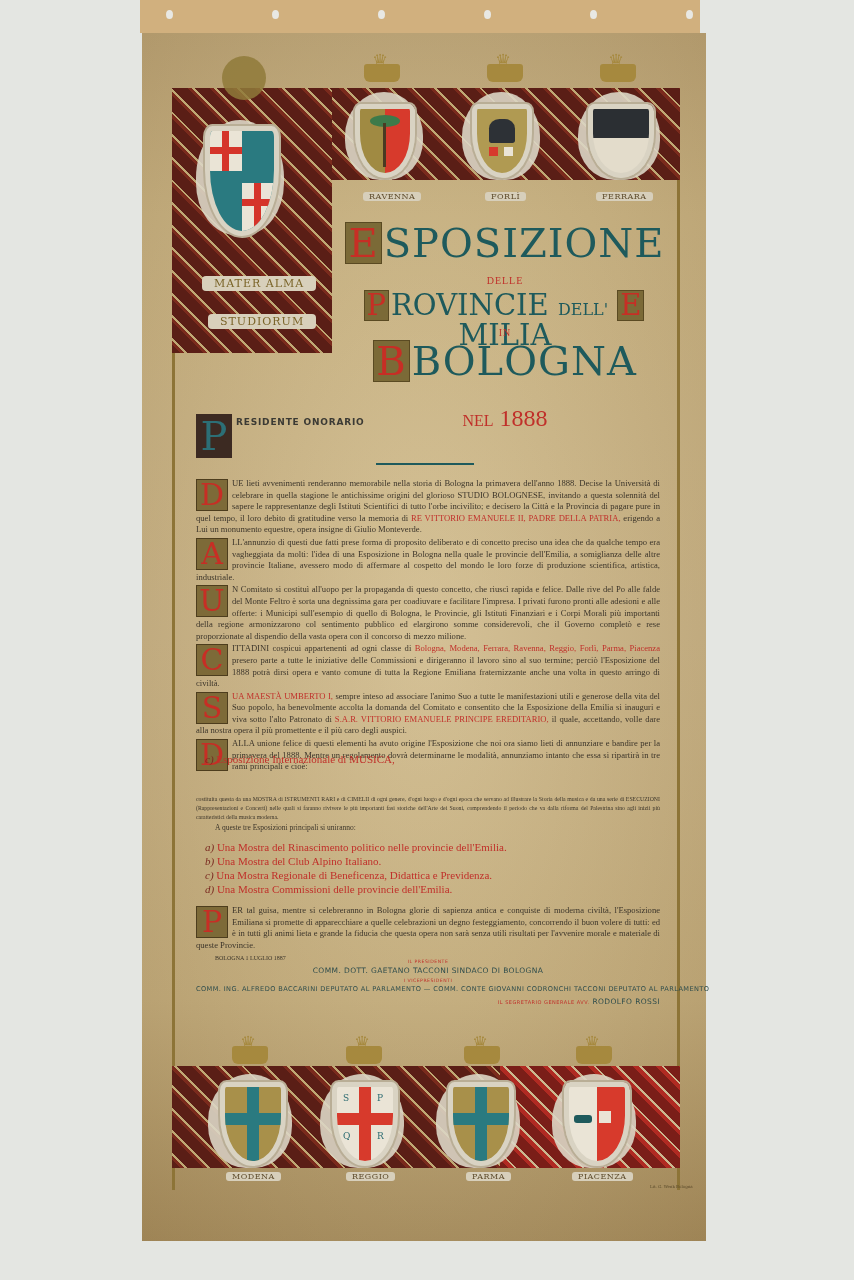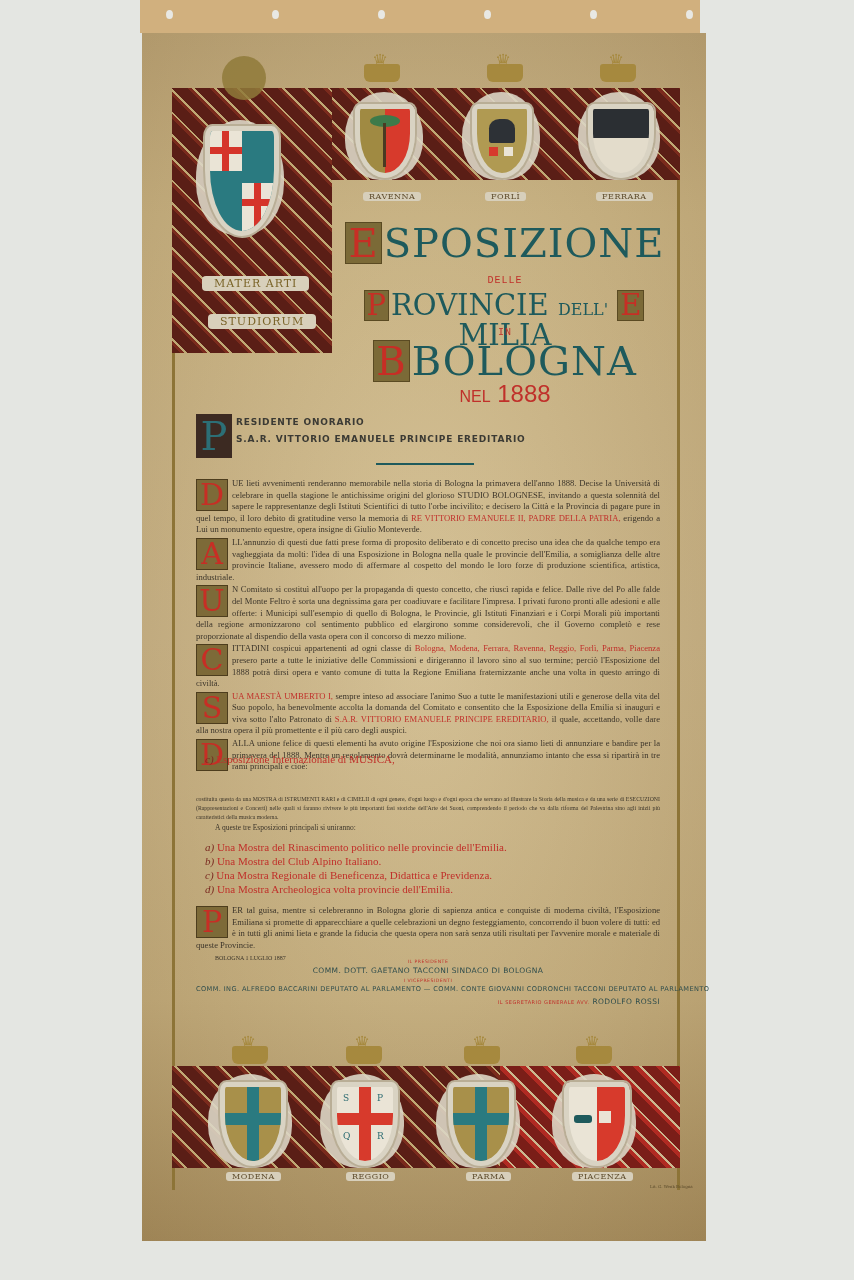--- a/index.html
+++ b/index.html
@@ -16,23 +16,23 @@
   .shield { position:absolute; border-radius:10% 10% 50% 50% / 10% 10% 60% 60%; border:5px solid #d9d3c3; box-shadow:0 0 0 2px #b9ae96; overflow:hidden; }
   .cartouche { position:absolute; background:#dcd6c5; border-radius:50% 50% 45% 45%; opacity:0.9; }
   .crown { position:absolute; width:36px; height:18px; background:#a6893e; border-radius:3px 3px 6px 6px; }
   .crown::before { content:"♛"; position:absolute; top:-14px; left:8px; font-size:18px; color:#a6893e; }
   .scroll-label { position:absolute; font-size:8px; color:#5d4a2a; letter-spacing:0.5px; font-family:"DejaVu Serif", serif; background:#d7cfbb; padding:0 6px; border-radius:3px; text-transform:uppercase; }
   .motto { position:absolute; font-family:"DejaVu Serif", serif; color:#7a6428; font-size:11px; background:#d8d0bb; padding:1px 12px; border-radius:4px; letter-spacing:1px; }
   
   .title { position:absolute; left:340px; width:330px; text-align:center; }
   .t-big { color:#1e5a5c; font-family:"DejaVu Serif", serif; font-size:40px; letter-spacing:1px; line-height:1; }
   .t-med { color:#1e5a5c; font-family:"DejaVu Serif", serif; font-size:29px; line-height:1; }
-  .t-small { color:#c0302a; font-family:Liberation Mono, monospace; font-size:10px; letter-spacing:1px; }
+  .t-small { color:#c0302a; font-family:Liberation Serif, serif; font-size:10px; letter-spacing:1px; }
   .illum { display:inline-block; background:#7b6a37; color:#c72e25; border:1px solid #5a4a22; padding:0 2px; margin-right:2px; }
-  .year { color:#c0302a; font-family:Liberation Sans, sans-serif; font-size:24px; }
+  .year { color:#c0302a; font-family:Liberation Serif, serif; font-size:24px;margin-top:25px; }
   .year .nel { font-size:16px; }
   
   .text { position:absolute; left:196px; width:464px; font-family:"Liberation Serif", serif; font-size:8.6px; line-height:11.6px; color:#3c352a; text-align:justify; }
   .red { color:#c0302a; }
   .drop { float:left; width:30px; height:30px; background:#7d6a38; color:#c72e25; font-size:30px; line-height:30px; text-align:center; margin:1px 4px 0 0; font-family:"DejaVu Serif", serif; border:1px solid #4d3d1d; }
   .pres { position:absolute; left:196px; top:414px; font-family:"DejaVu Sans", sans-serif; font-size:9px; color:#3b3a34; letter-spacing:0.8px; }
   .pres .line { height:17px; line-height:17px;font-weight:bold; }
   .big-p { position:absolute; left:196px; top:414px; width:36px; height:44px; background:#3c2a22; color:#2c6f76; font-size:40px; line-height:44px; text-align:center; font-family:"DejaVu Serif", serif; }
   .rule { position:absolute; left:376px; top:463px; width:98px; height:2px; background:#1e5a5c; }
   .list-red { position:absolute; left:205px; font-family:"Liberation Serif", serif; color:#c0302a; font-size:11px; line-height:14px; }
@@ -70,21 +70,21 @@
   <div class="cartouche" style="left:196px;top:120px;width:88px;height:115px"></div>
   <div class="shield" style="left:205px;top:126px;width:64px;height:100px;background:#2a7a80;">
     <div style="position:absolute;left:0;top:0;width:32px;height:40px;background:#eae4d6"></div>
     <div style="position:absolute;left:12px;top:0;width:7px;height:40px;background:#d5342a"></div>
     <div style="position:absolute;left:0;top:16px;width:32px;height:7px;background:#d5342a"></div>
     <div style="position:absolute;left:32px;top:52px;width:32px;height:48px;background:#eae4d6"></div>
     <div style="position:absolute;left:44px;top:52px;width:7px;height:48px;background:#d5342a"></div>
     <div style="position:absolute;left:32px;top:68px;width:32px;height:7px;background:#d5342a"></div>
   </div>
 
-  <div class="motto" style="left:202px;top:276px">MATER ARTI</div>
+  <div class="motto" style="left:202px;top:276px">MATER ALMA</div>
   <div class="motto" style="left:208px;top:314px">STUDIORUM</div>
 
   <div class="crown" style="left:364px;top:64px"></div>
   <div class="cartouche" style="left:345px;top:92px;width:78px;height:88px"></div>
   <div class="shield" style="left:355px;top:104px;width:50px;height:64px;background:linear-gradient(90deg,#a08a42 50%,#d73a2c 50%)">
     <div style="position:absolute;left:10px;top:6px;width:30px;height:12px;border-radius:50%;background:#3d7a4a"></div>
     <div style="position:absolute;left:23px;top:14px;width:3px;height:44px;background:#4a3a22"></div>
   </div>
   <div class="scroll-label" style="left:363px;top:192px">RAVENNA</div>
 
@@ -114,21 +114,20 @@
 <div class="title" style="top:340px">
   <span class="t-big"><span class="illum">B</span><span>BOLOGNA</span></span>
 </div>
 <div class="title year" style="top:380px">
   <span class="nel">NEL</span> <span>1888</span>
 </div>
 
 <div class="big-p">P</div>
 <div class="pres" style="left:236px">
   <div class="line">RESIDENTE ONORARIO</div>
-  <div class="line">S.A.R. VITTORIO EMANUELE PRINCIPE EREDITARIO</div>
 </div>
 <div class="rule"></div>
 
 <div class="text" style="top:478px">
   <p style="margin:0 0 1px"><span class="drop">D</span><span>UE lieti avvenimenti renderanno memorabile nella storia di Bologna la primavera dell'anno 1888. Decise la Università di celebrare in quella stagione le antichissime origini del glorioso STUDIO BOLOGNESE, invitando a questa solennità del sapere le rappresentanze degli Istituti Scientifici di tutto l'orbe incivilito; e decisero la Città e la Provincia di pagare pure in quel tempo, il loro debito di gratitudine verso la memoria di </span><span class="red">RE VITTORIO EMANUELE II, PADRE DELLA PATRIA,</span><span> erigendo a Lui un monumento equestre, opera insigne di Giulio Monteverde.</span></p>
   <p style="margin:0 0 1px"><span class="drop">A</span><span>LL'annunzio di questi due fatti prese forma di proposito deliberato e di concetto preciso una idea che da qualche tempo era vagheggiata da molti: l'idea di una Esposizione in Bologna nella quale le provincie dell'Emilia, a somiglianza delle altre provincie Italiane, avessero modo di affermare al cospetto del mondo le loro forze di produzione scientifica, artistica, industriale.</span></p>
   <p style="margin:0 0 1px"><span class="drop">U</span><span>N Comitato si costituì all'uopo per la propaganda di questo concetto, che riuscì rapida e felice. Dalle rive del Po alle falde del Monte Feltro è sorta una degnissima gara per coadiuvare e facilitare l'impresa. I privati furono pronti alle adesioni e alle offerte: i Municipi sull'esempio di quello di Bologna, le Provincie, gli Istituti Finanziari e i Corpi Morali più importanti della regione armonizzarono col sentimento pubblico ed elargirono somme considerevoli, che il Governo completò e rese proporzionate al dispendio della vasta opera con il concorso di mezzo milione.</span></p>
   <p style="margin:0 0 1px"><span class="drop">C</span><span>ITTADINI cospicui appartenenti ad ogni classe di </span><span class="red">Bologna, Modena, Ferrara, Ravenna, Reggio, Forlì, Parma, Piacenza</span><span> presero parte a tutte le iniziative delle Commissioni e dirigeranno il lavoro sino al suo termine; perciò l'Esposizione del 1888 potrà dirsi opera e vanto comune di tutta la Regione Emiliana fraternizzante anche una volta in questo arringo di civiltà.</span></p>
   <p style="margin:0 0 1px"><span class="drop">S</span><span class="red">UA MAESTÀ UMBERTO I,</span><span> sempre inteso ad associare l'animo Suo a tutte le manifestazioni utili e generose della vita del Suo popolo, ha benevolmente accolta la domanda del Comitato e consentito che la Esposizione della Emilia si inauguri e viva sotto l'alto Patronato di </span><span class="red">S.A.R. VITTORIO EMANUELE PRINCIPE EREDITARIO,</span><span> il quale, accettando, volle dare alla nostra opera il più promettente e il più caro degli auspici.</span></p>
   <p style="margin:0"><span class="drop">D</span><span>ALLA unione felice di questi elementi ha avuto origine l'Esposizione che noi ora siamo lieti di annunziare e bandire per la primavera del 1888. Mentre un regolamento dovrà determinarne le modalità, annunziamo intanto che essa si ripartirà in tre rami principali e cioè:</span></p>
@@ -138,21 +137,21 @@
   <div><i>c)</i> <span>Esposizione Internazionale di MUSICA,</span></div>
 </div>
 <div class="text small-dark" style="top:795px;font-size:5.8px;line-height:9px">costituita questa da una MOSTRA di ISTRUMENTI RARI e di CIMELII di ogni genere, d'ogni luogo e d'ogni epoca che servano ad illustrare la Storia della musica e da una serie di ESECUZIONI (Rappresentazioni e Concerti) nelle quali si faranno rivivere le più importanti fasi storiche dell'Arte dei Suoni, comprendendo il periodo che va dalla riforma del Palestrina sino agli inizii più caratteristici della musica moderna.</div>
 
 <div class="text" style="top:822px;left:215px;font-size:7.5px">A queste tre Esposizioni principali si uniranno:</div>
 
 <div class="list-red" style="top:840px">
   <div><i>a)</i> <span>Una Mostra del Rinascimento politico nelle provincie dell'Emilia.</span></div>
   <div><i>b)</i> <span>Una Mostra del Club Alpino Italiano.</span></div>
   <div><i>c)</i> <span>Una Mostra Regionale di Beneficenza, Didattica e Previdenza.</span></div>
-  <div><i>d)</i> <span>Una Mostra Archeologica volta provincie dell'Emilia.</span></div>
+  <div><i>d)</i> <span>Una Mostra Commissioni delle provincie dell'Emilia.</span></div>
 </div>
 
 <div class="text" style="top:905px">
   <span class="drop">P</span><span>ER tal guisa, mentre si celebreranno in Bologna glorie di sapienza antica e conquiste di moderna civiltà, l'Esposizione Emiliana si promette di apparecchiare a quelle celebrazioni un degno festeggiamento, concorrendo il buon volere di tutti: ed è in tutti gli animi lieta e grande la fiducia che questa opera non sarà senza utili risultati per l'avvenire morale e materiale di queste Provincie.</span>
 </div>
 <div class="text" style="top:953px;left:215px;font-size:6px;width:120px">BOLOGNA 1 LUGLIO 1887</div>
 
 <div class="comitato" style="top:956px">
   <div class="c-tiny" style="margin-top:3px">IL PRESIDENTE</div>
   <div class="c-line" style="margin-top:2px">COMM. DOTT. GAETANO TACCONI SINDACO DI BOLOGNA</div>

